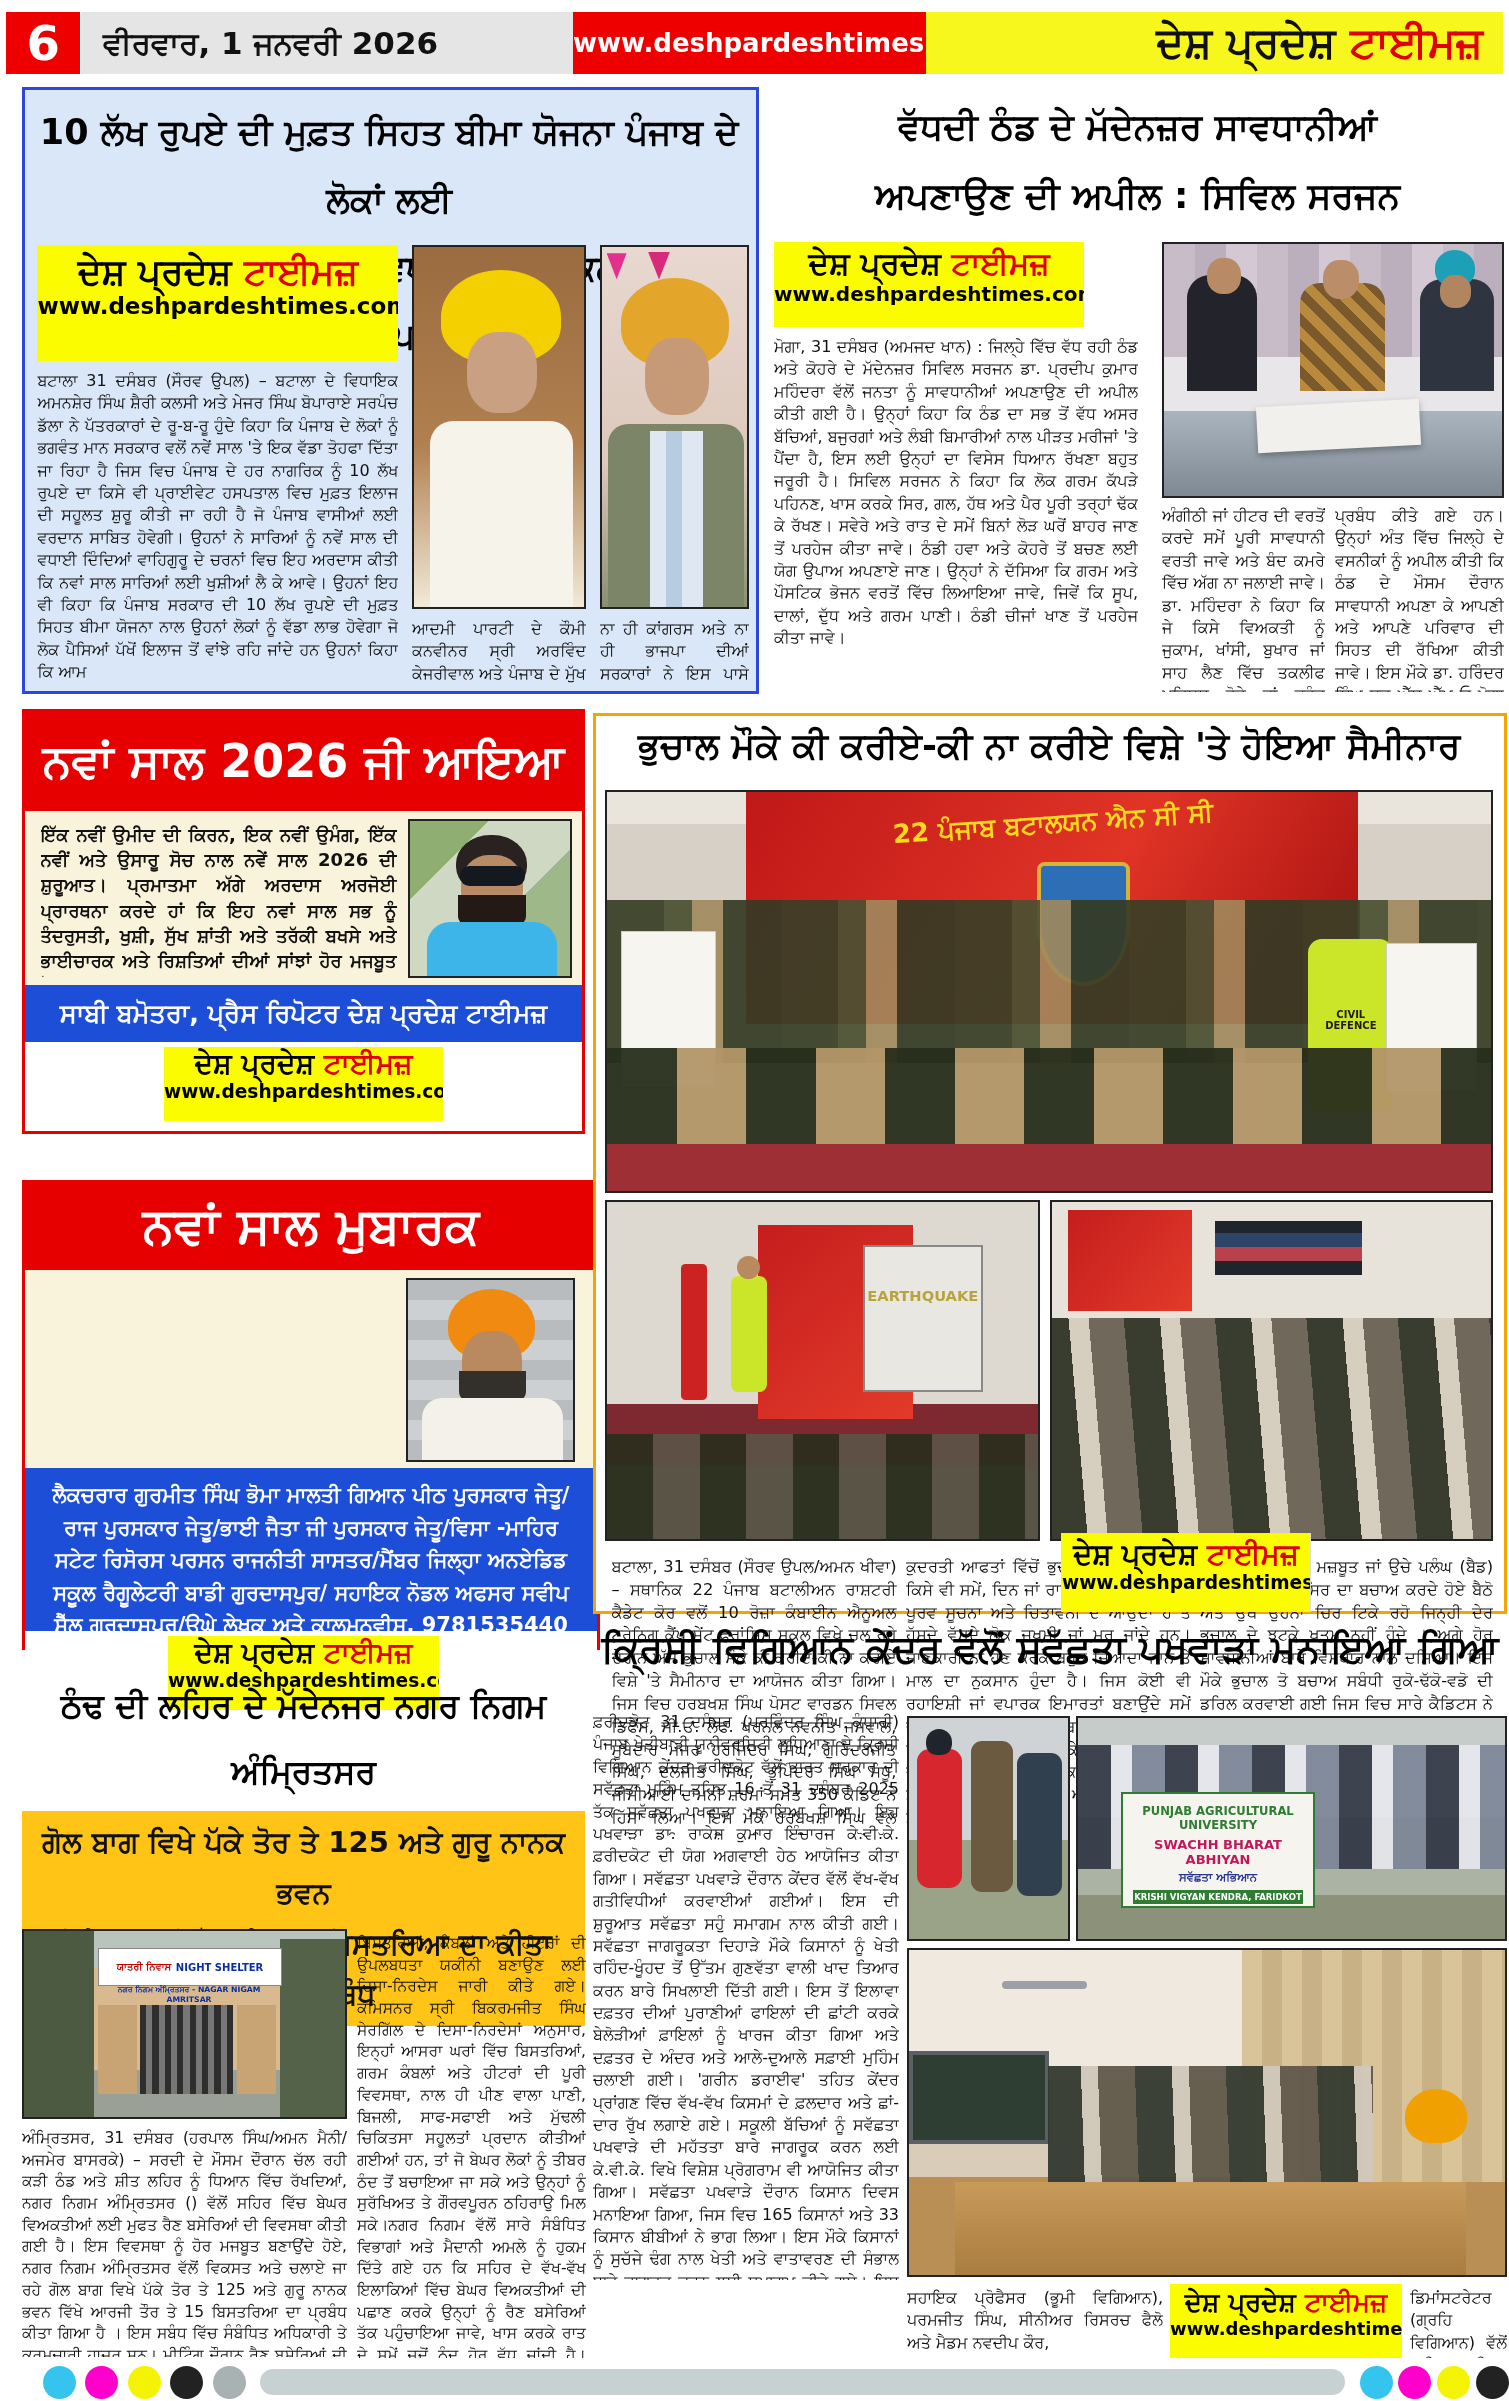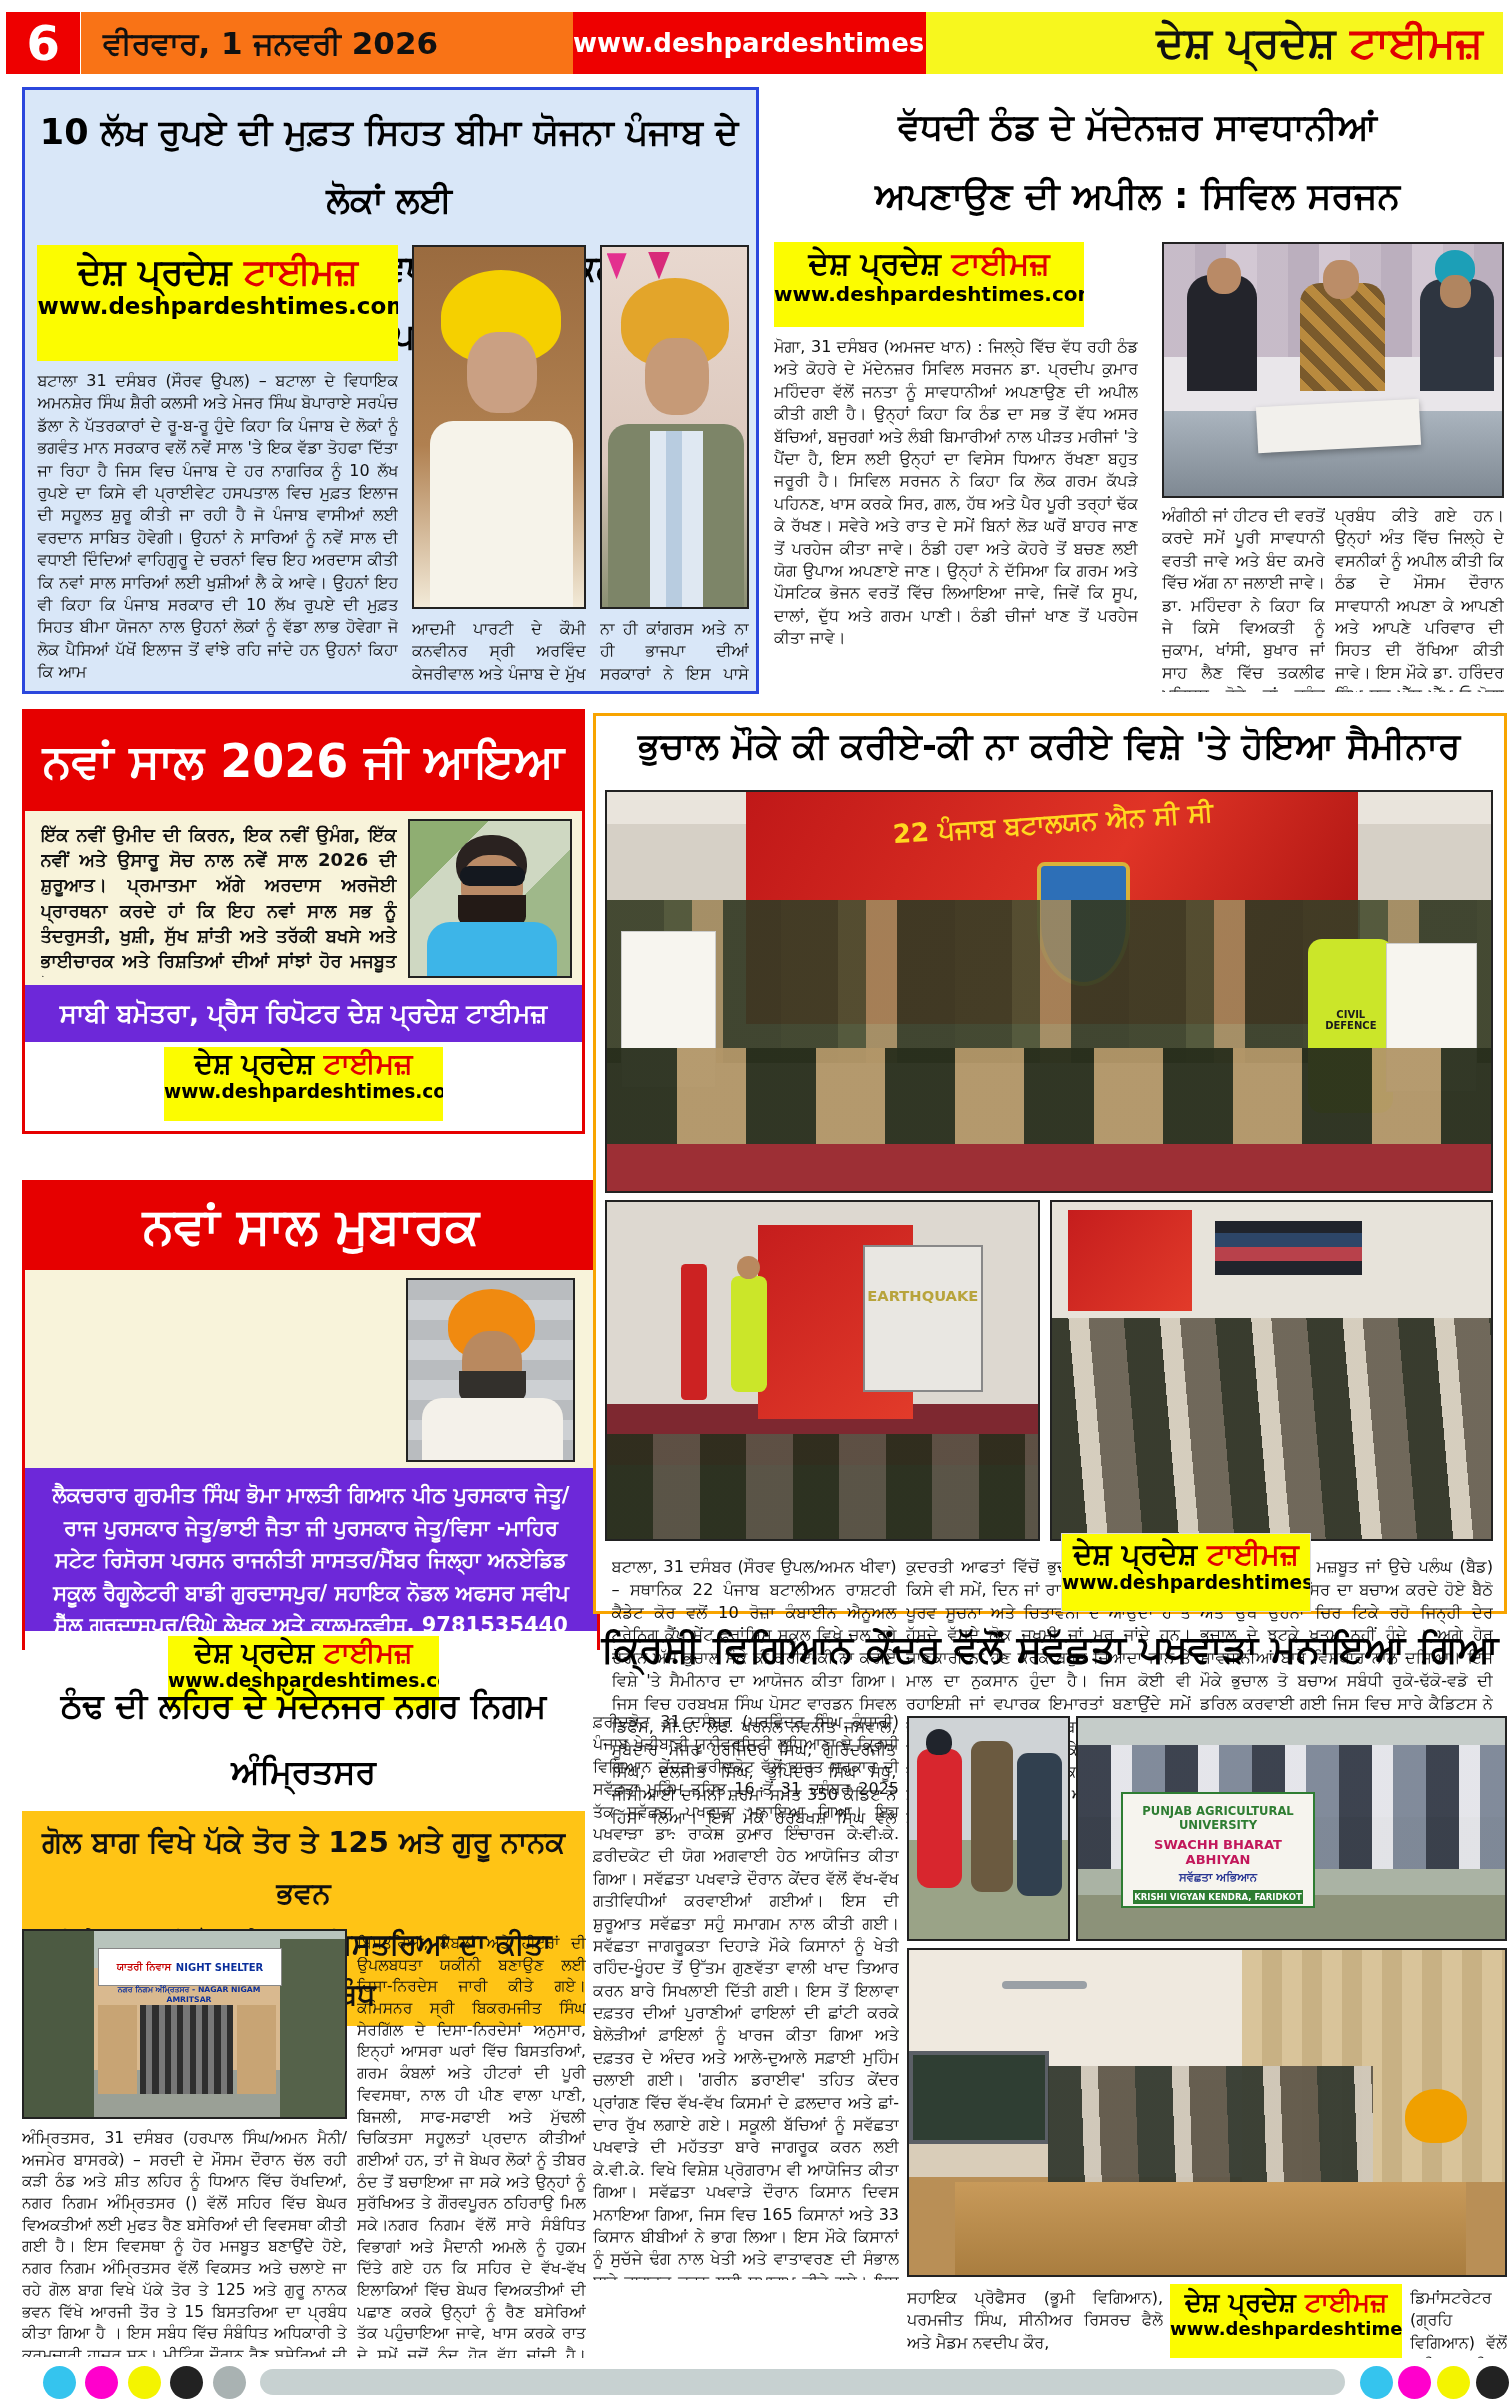--- a/index.html
+++ b/index.html
@@ -1,38 +1,38 @@
 <!DOCTYPE html>
 <html style="font-size:12.4px"><head>
 <meta charset="utf-8">
 <style>
   html,body{margin:0;padding:0;background:#ffffff;}
   body{width:1510px;height:2401px;position:relative;font-family:"DejaVu Sans",sans-serif;color:#111;}
   .abs{position:absolute;}
   .center{text-align:center;}
   .just{text-align:justify;}
   .pgnum{left:6.2px;top:12.4px;width:74px;height:62px;background:#ee0000;color:#fff;font-size:48px;font-weight:bold;line-height:62px;text-align:center;}
-  .datebar{left:81px;top:12.4px;width:493px;height:62px;background:#f97316;font-size:31px;font-weight:bold;line-height:62px;padding-left:22px;box-sizing:border-box;}
+  .datebar{left:81px;top:12.4px;width:493px;height:62px;background:#e5e5e5;font-size:31px;font-weight:bold;line-height:62px;padding-left:22px;box-sizing:border-box;}
   .urlbar{left:573px;top:12.4px;width:353px;height:62px;background:#ee0000;color:#fff;font-size:26px;font-weight:bold;line-height:62px;text-align:center;}
   .masthead{left:926px;top:12.4px;width:577px;height:62px;background:#f7f71e;font-size:42px;font-weight:bold;line-height:62px;text-align:right;padding-right:20px;box-sizing:border-box;}
   .red-txt{color:#e00000;}
   
   .headline{font-weight:bold;color:#000;white-space:pre-line;}
   .body-txt{font-size:16px;line-height:1.4;white-space:pre-line;overflow:hidden;}
   .logo-box{background:#fcfc00;text-align:center;overflow:hidden;}
   .logo-l1{font-weight:bold;color:#000;}
   .logo-l2{font-weight:bold;color:#000;}
   .photo{overflow:hidden;border:2.3px solid #222;box-sizing:border-box;}
   
   .art1{left:22px;top:87px;width:737px;height:607px;background:#d9e7f8;border:3.9px solid #2b47dd;box-sizing:border-box;}
   
   .adbox{border:3.1px solid #e60000;box-sizing:border-box;background:#fff;}
   .ad-head{background:#e60000;color:#fff;font-weight:bold;text-align:center;}
   .cream{background:#f8f3da;}
-  .ad-strip{background:#6d28d9;color:#fff;font-weight:bold;text-align:center;}
+  .ad-strip{background:#1d4ed8;color:#fff;font-weight:bold;text-align:center;}
   
   .sem{left:593px;top:713px;width:914px;height:901px;border:3.9px solid #f8a400;box-sizing:border-box;background:#fff;}
   
   .subhead-yel{background:#ffc415;font-weight:bold;text-align:center;white-space:pre-line;}
   .dot{width:33px;height:33px;border-radius:50%;}
   .greybar{background:#c7d1d1;border-radius:15.5px;}
   .scene{position:relative;width:100%;height:100%;}
   .scene .lbl{position:absolute;font-weight:bold;}
 </style>
 </head>

